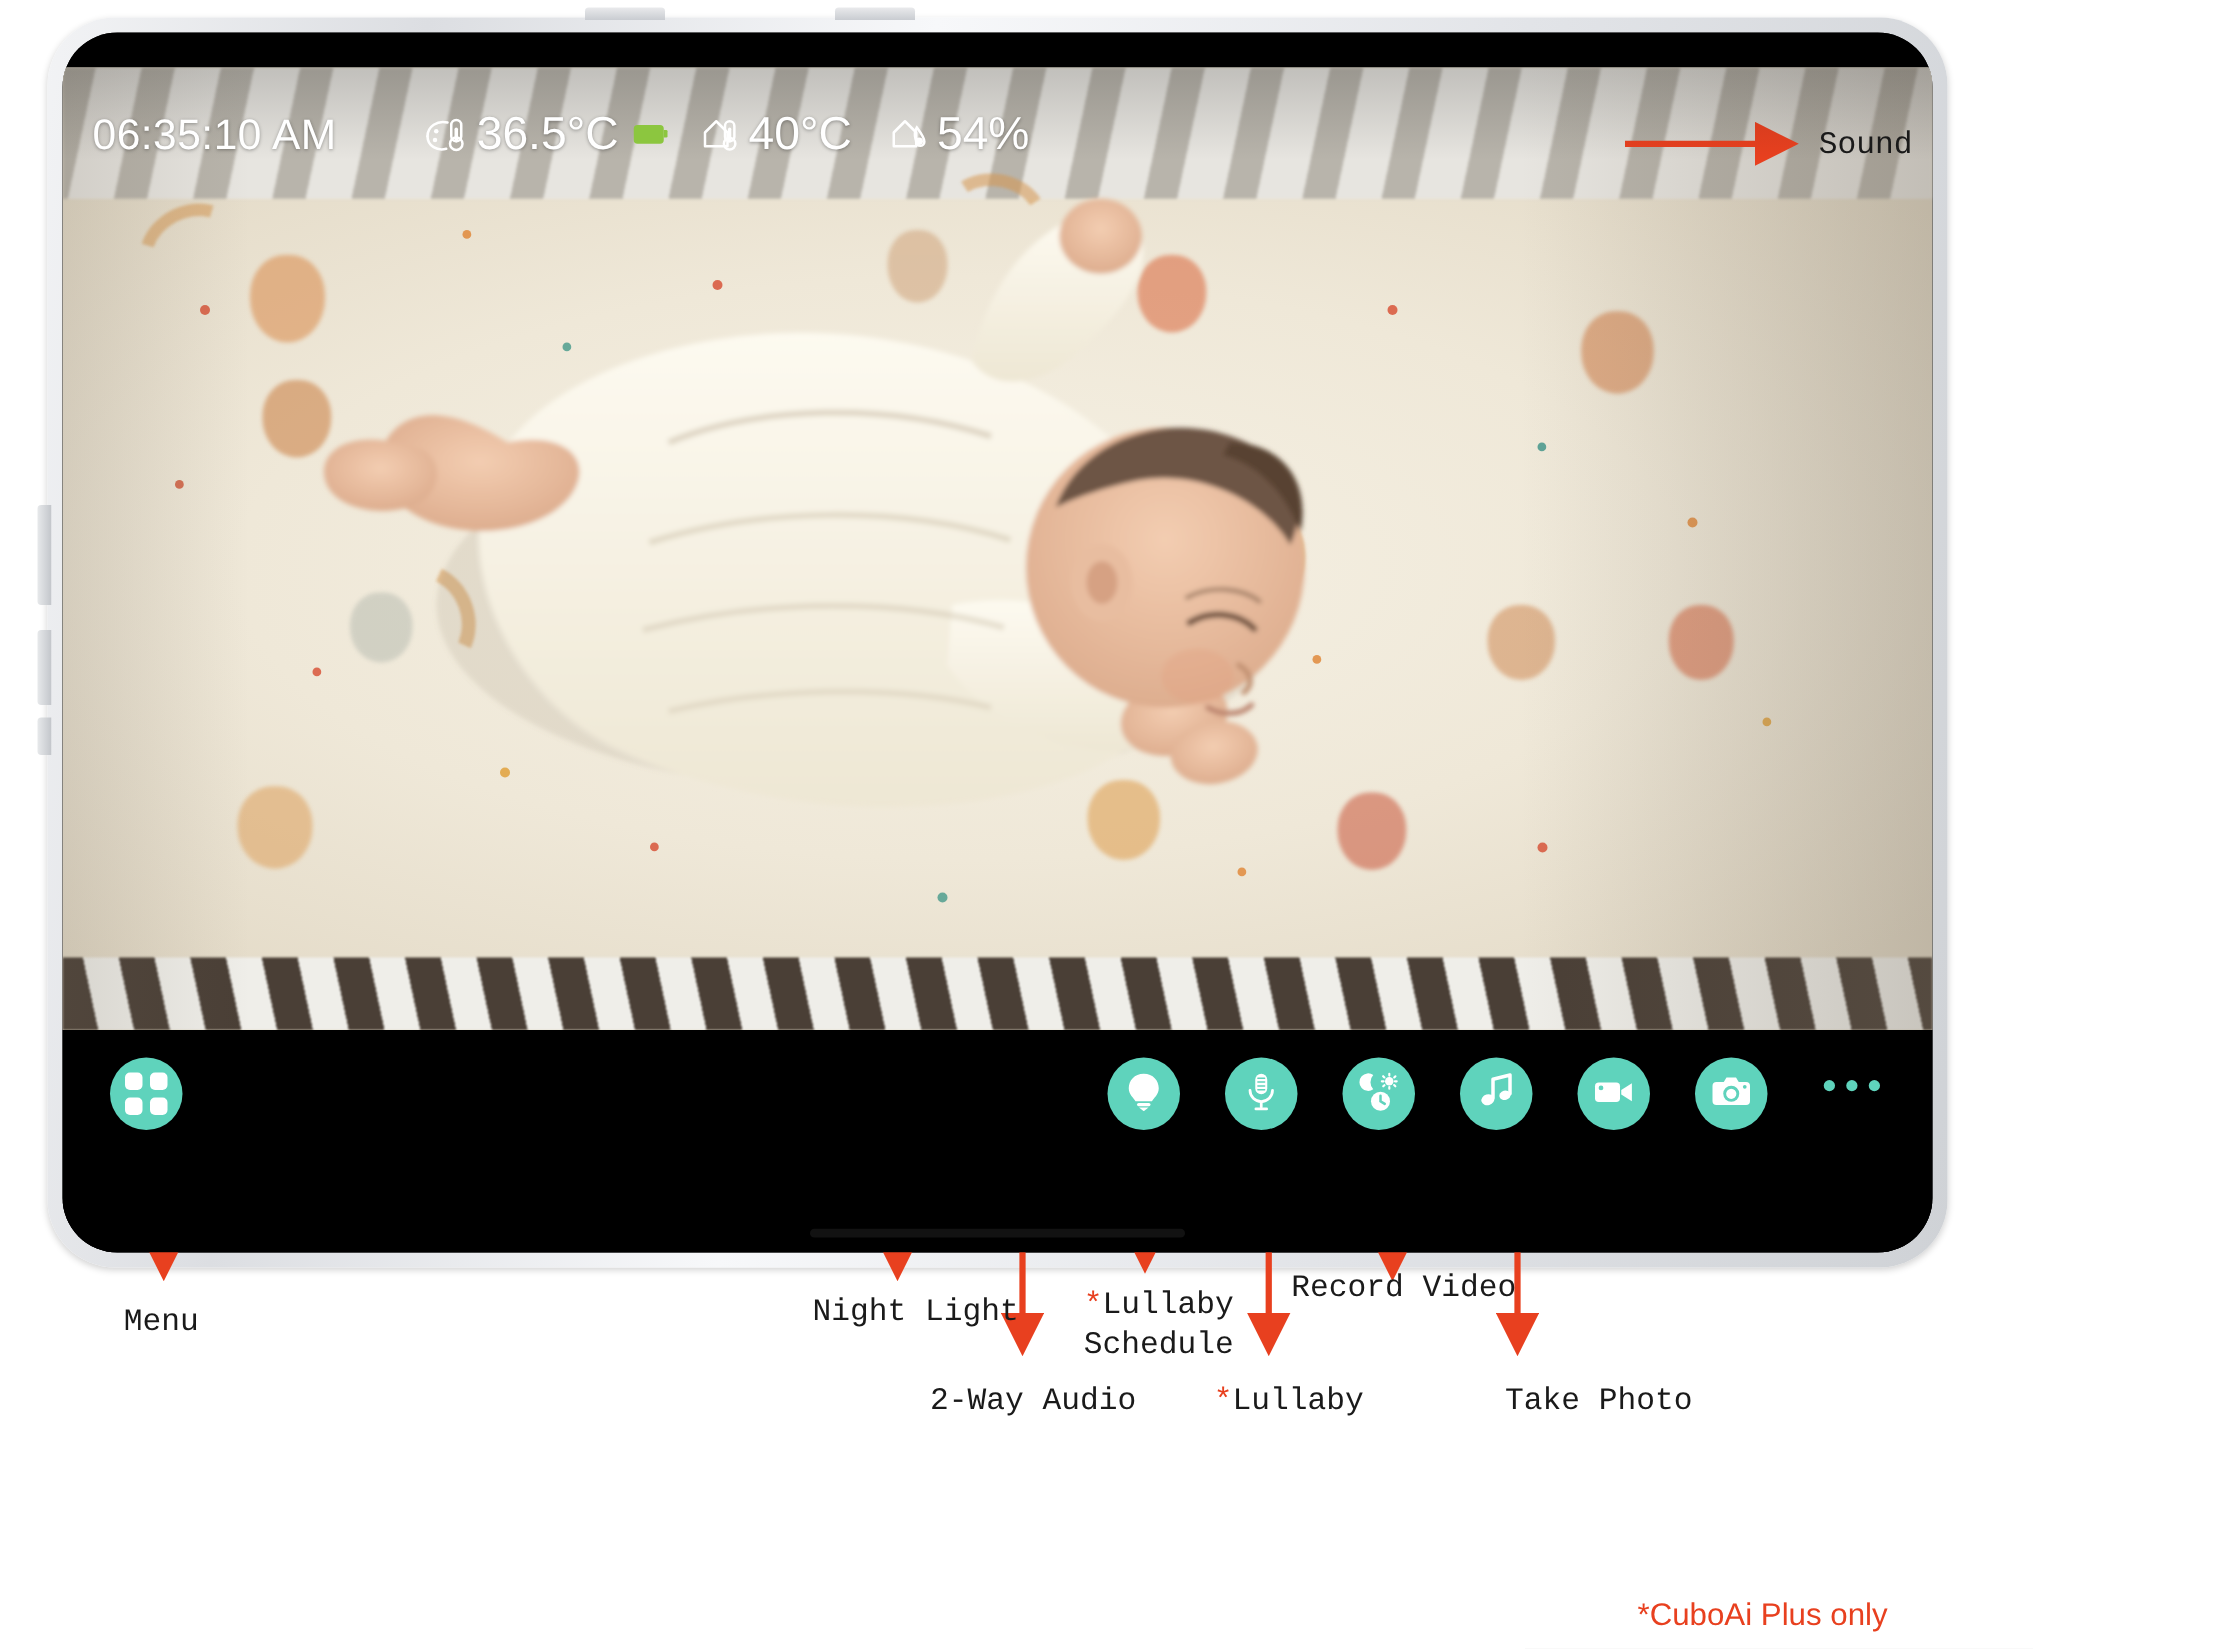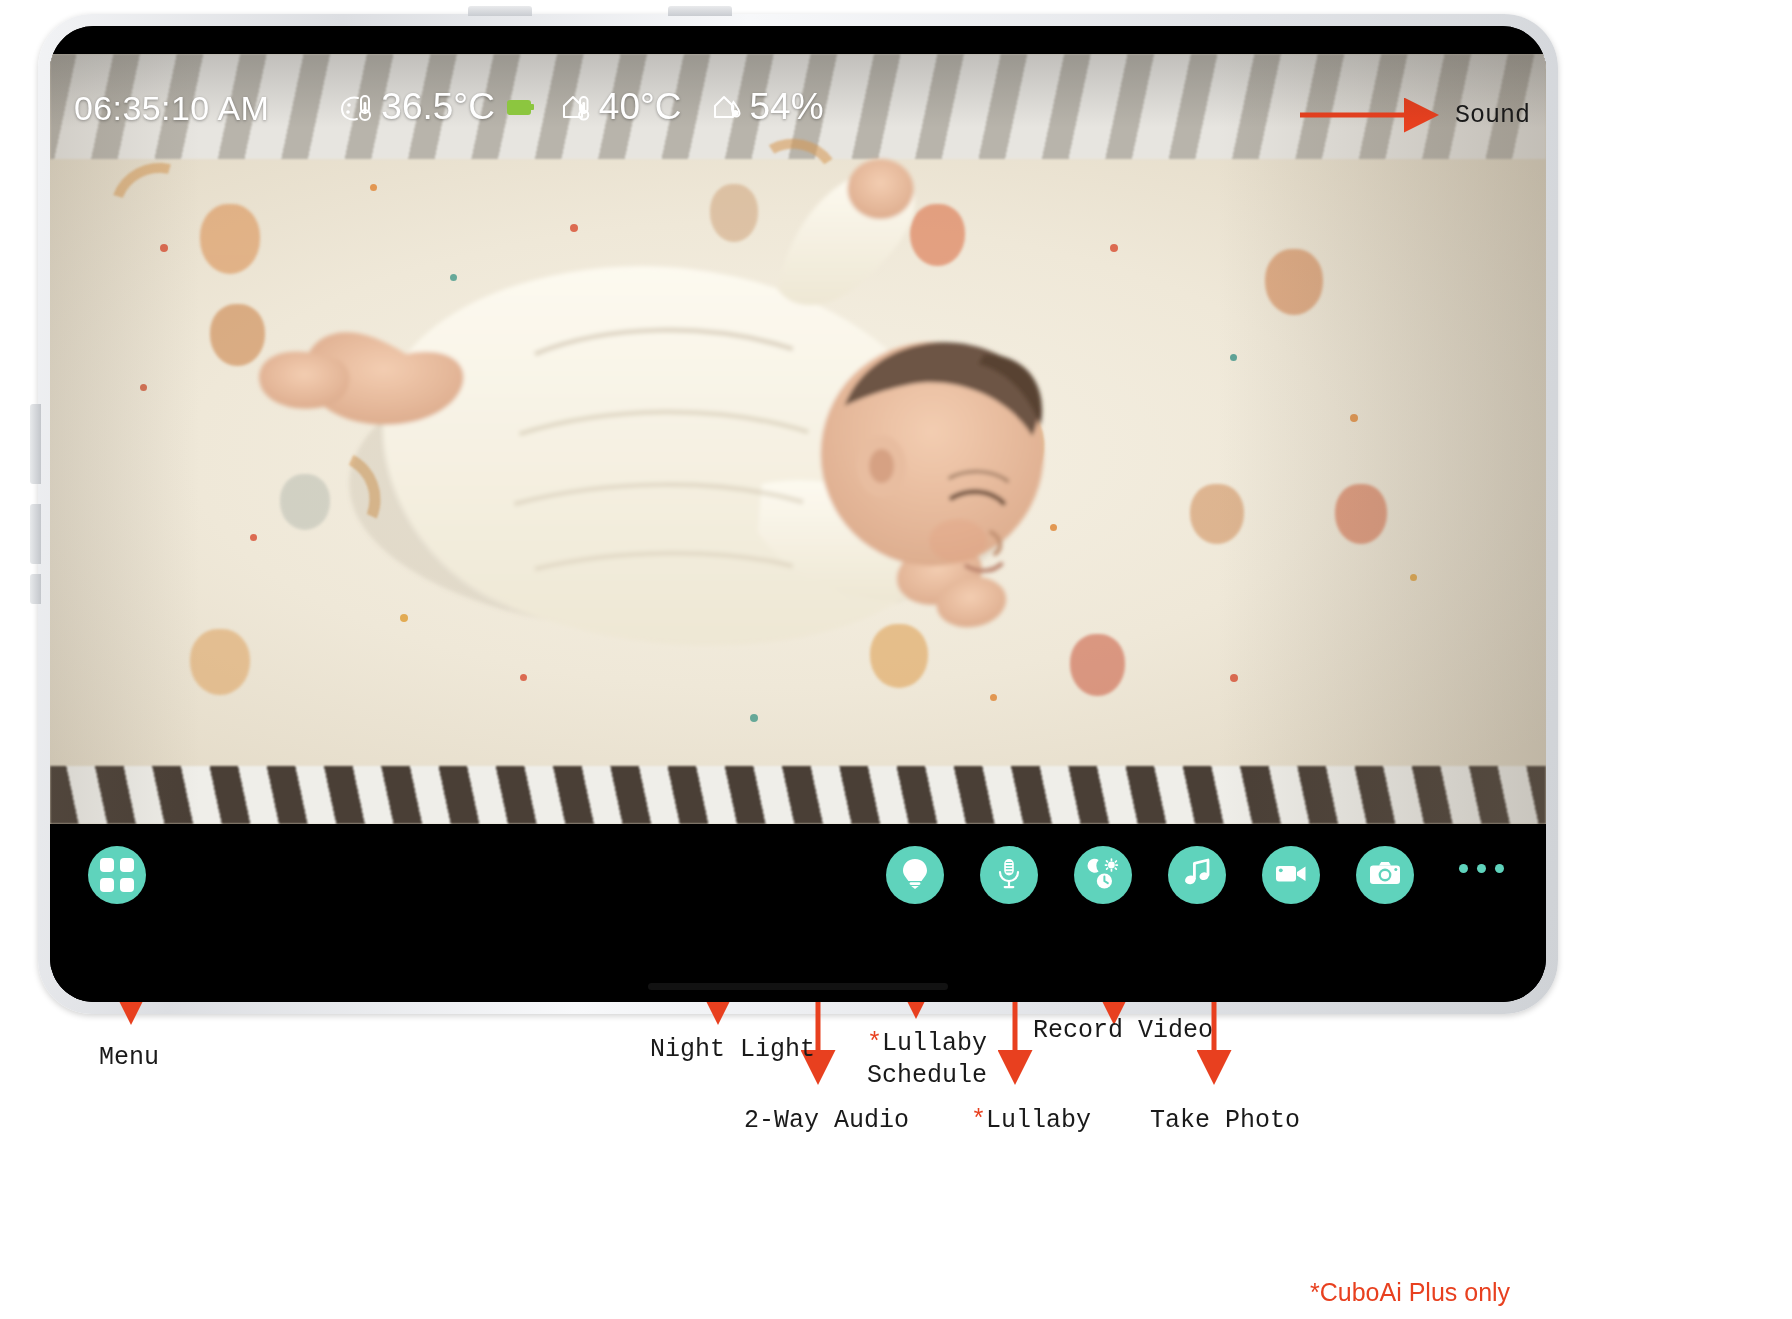--- a/index.html
+++ b/index.html
@@ -648,17 +648,17 @@
   <div class="anno-label two-line" style="left:862px; top:1028px; width:130px;">
     <span class="star">*</span><span>Lullaby</span><br>
     <span>Schedule</span>
   </div>
 
   <div class="anno-label" style="left:971px; top:1106px;">
     <span class="star">*</span><span>Lullaby</span>
   </div>
 
   <div class="anno-label" style="left:1033px; top:1016px;">Record Video</div>
-  <div class="anno-label" style="left:1150px; top:1106px;">Take Photo</div>
+  <div class="anno-label" style="left:1204px; top:1106px;">Take Photo</div>
 
   <div class="footnote" style="left:1310px; top:1278px;">*CuboAi Plus only</div>
 
 </div>
 
 </body></html>

